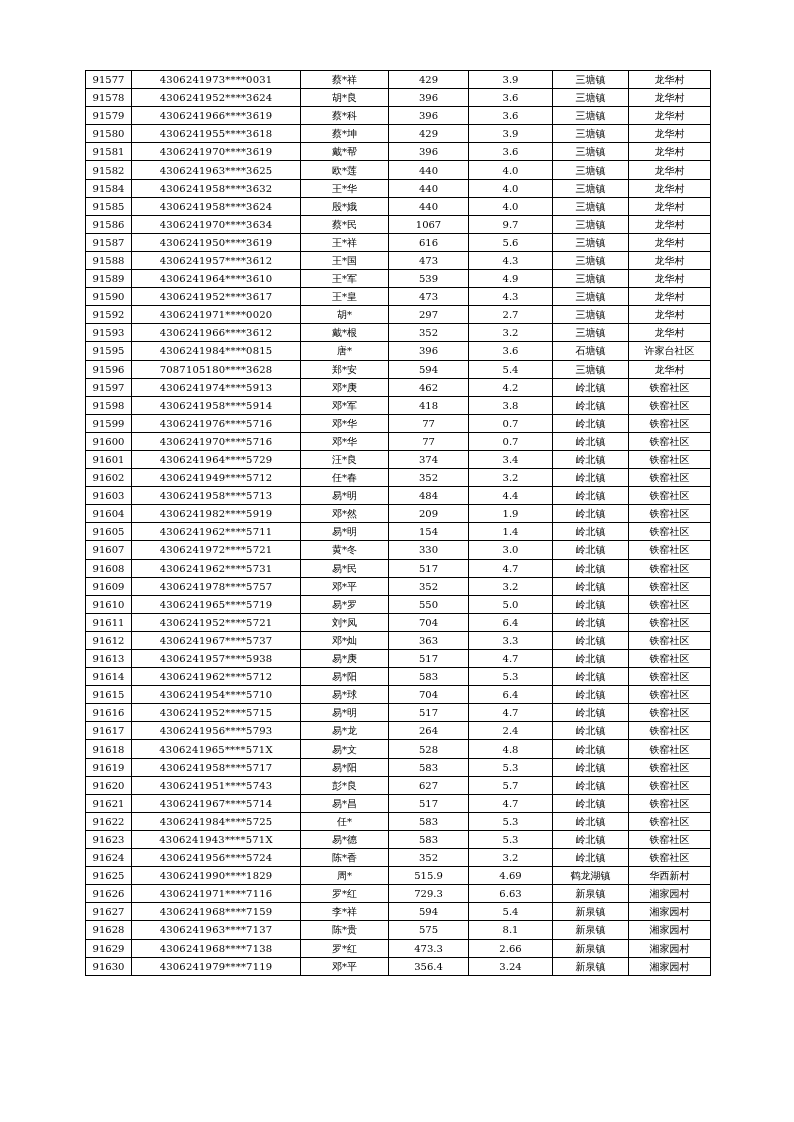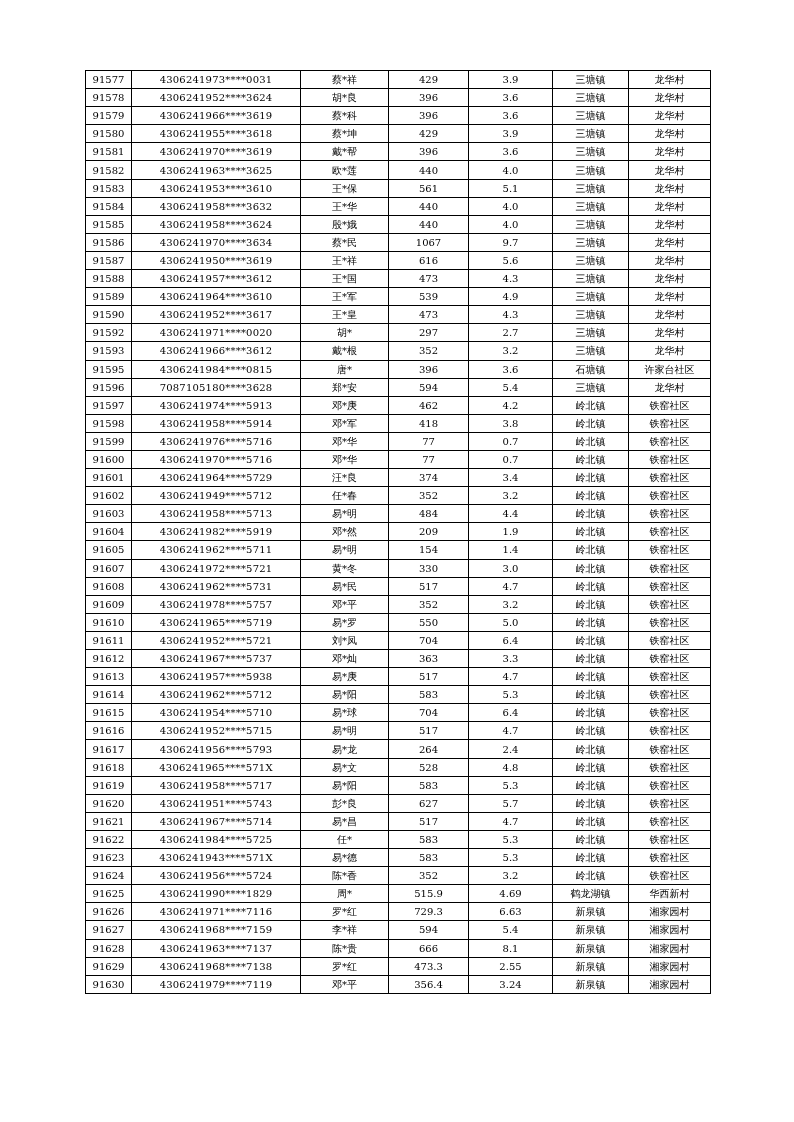--- a/index.html
+++ b/index.html
@@ -106,29 +106,20 @@
         <tr>
           <td class="col-0">91582</td>
           <td class="col-1">4306241963****3625</td>
           <td class="col-2">欧*莲</td>
           <td class="col-3">440</td>
           <td class="col-4">4.0</td>
           <td class="col-5">三塘镇</td>
           <td class="col-6">龙华村</td>
         </tr>
         <tr>
-          <td class="col-0">91583</td>
-          <td class="col-1">4306241953****3610</td>
-          <td class="col-2">王*保</td>
-          <td class="col-3">561</td>
-          <td class="col-4">5.1</td>
-          <td class="col-5">三塘镇</td>
-          <td class="col-6">龙华村</td>
-        </tr>
-        <tr>
           <td class="col-0">91584</td>
           <td class="col-1">4306241958****3632</td>
           <td class="col-2">王*华</td>
           <td class="col-3">440</td>
           <td class="col-4">4.0</td>
           <td class="col-5">三塘镇</td>
           <td class="col-6">龙华村</td>
         </tr>
         <tr>
           <td class="col-0">91585</td>
@@ -487,31 +478,31 @@
           <td class="col-2">李*祥</td>
           <td class="col-3">594</td>
           <td class="col-4">5.4</td>
           <td class="col-5">新泉镇</td>
           <td class="col-6">湘家园村</td>
         </tr>
         <tr>
           <td class="col-0">91628</td>
           <td class="col-1">4306241963****7137</td>
           <td class="col-2">陈*贵</td>
-          <td class="col-3">666</td>
+          <td class="col-3">575</td>
           <td class="col-4">8.1</td>
           <td class="col-5">新泉镇</td>
           <td class="col-6">湘家园村</td>
         </tr>
         <tr>
           <td class="col-0">91629</td>
           <td class="col-1">4306241968****7138</td>
           <td class="col-2">罗*红</td>
           <td class="col-3">473.3</td>
-          <td class="col-4">2.55</td>
+          <td class="col-4">2.66</td>
           <td class="col-5">新泉镇</td>
           <td class="col-6">湘家园村</td>
         </tr>
         <tr>
           <td class="col-0">91630</td>
           <td class="col-1">4306241979****7119</td>
           <td class="col-2">邓*平</td>
           <td class="col-3">356.4</td>
           <td class="col-4">3.24</td>
           <td class="col-5">新泉镇</td>

